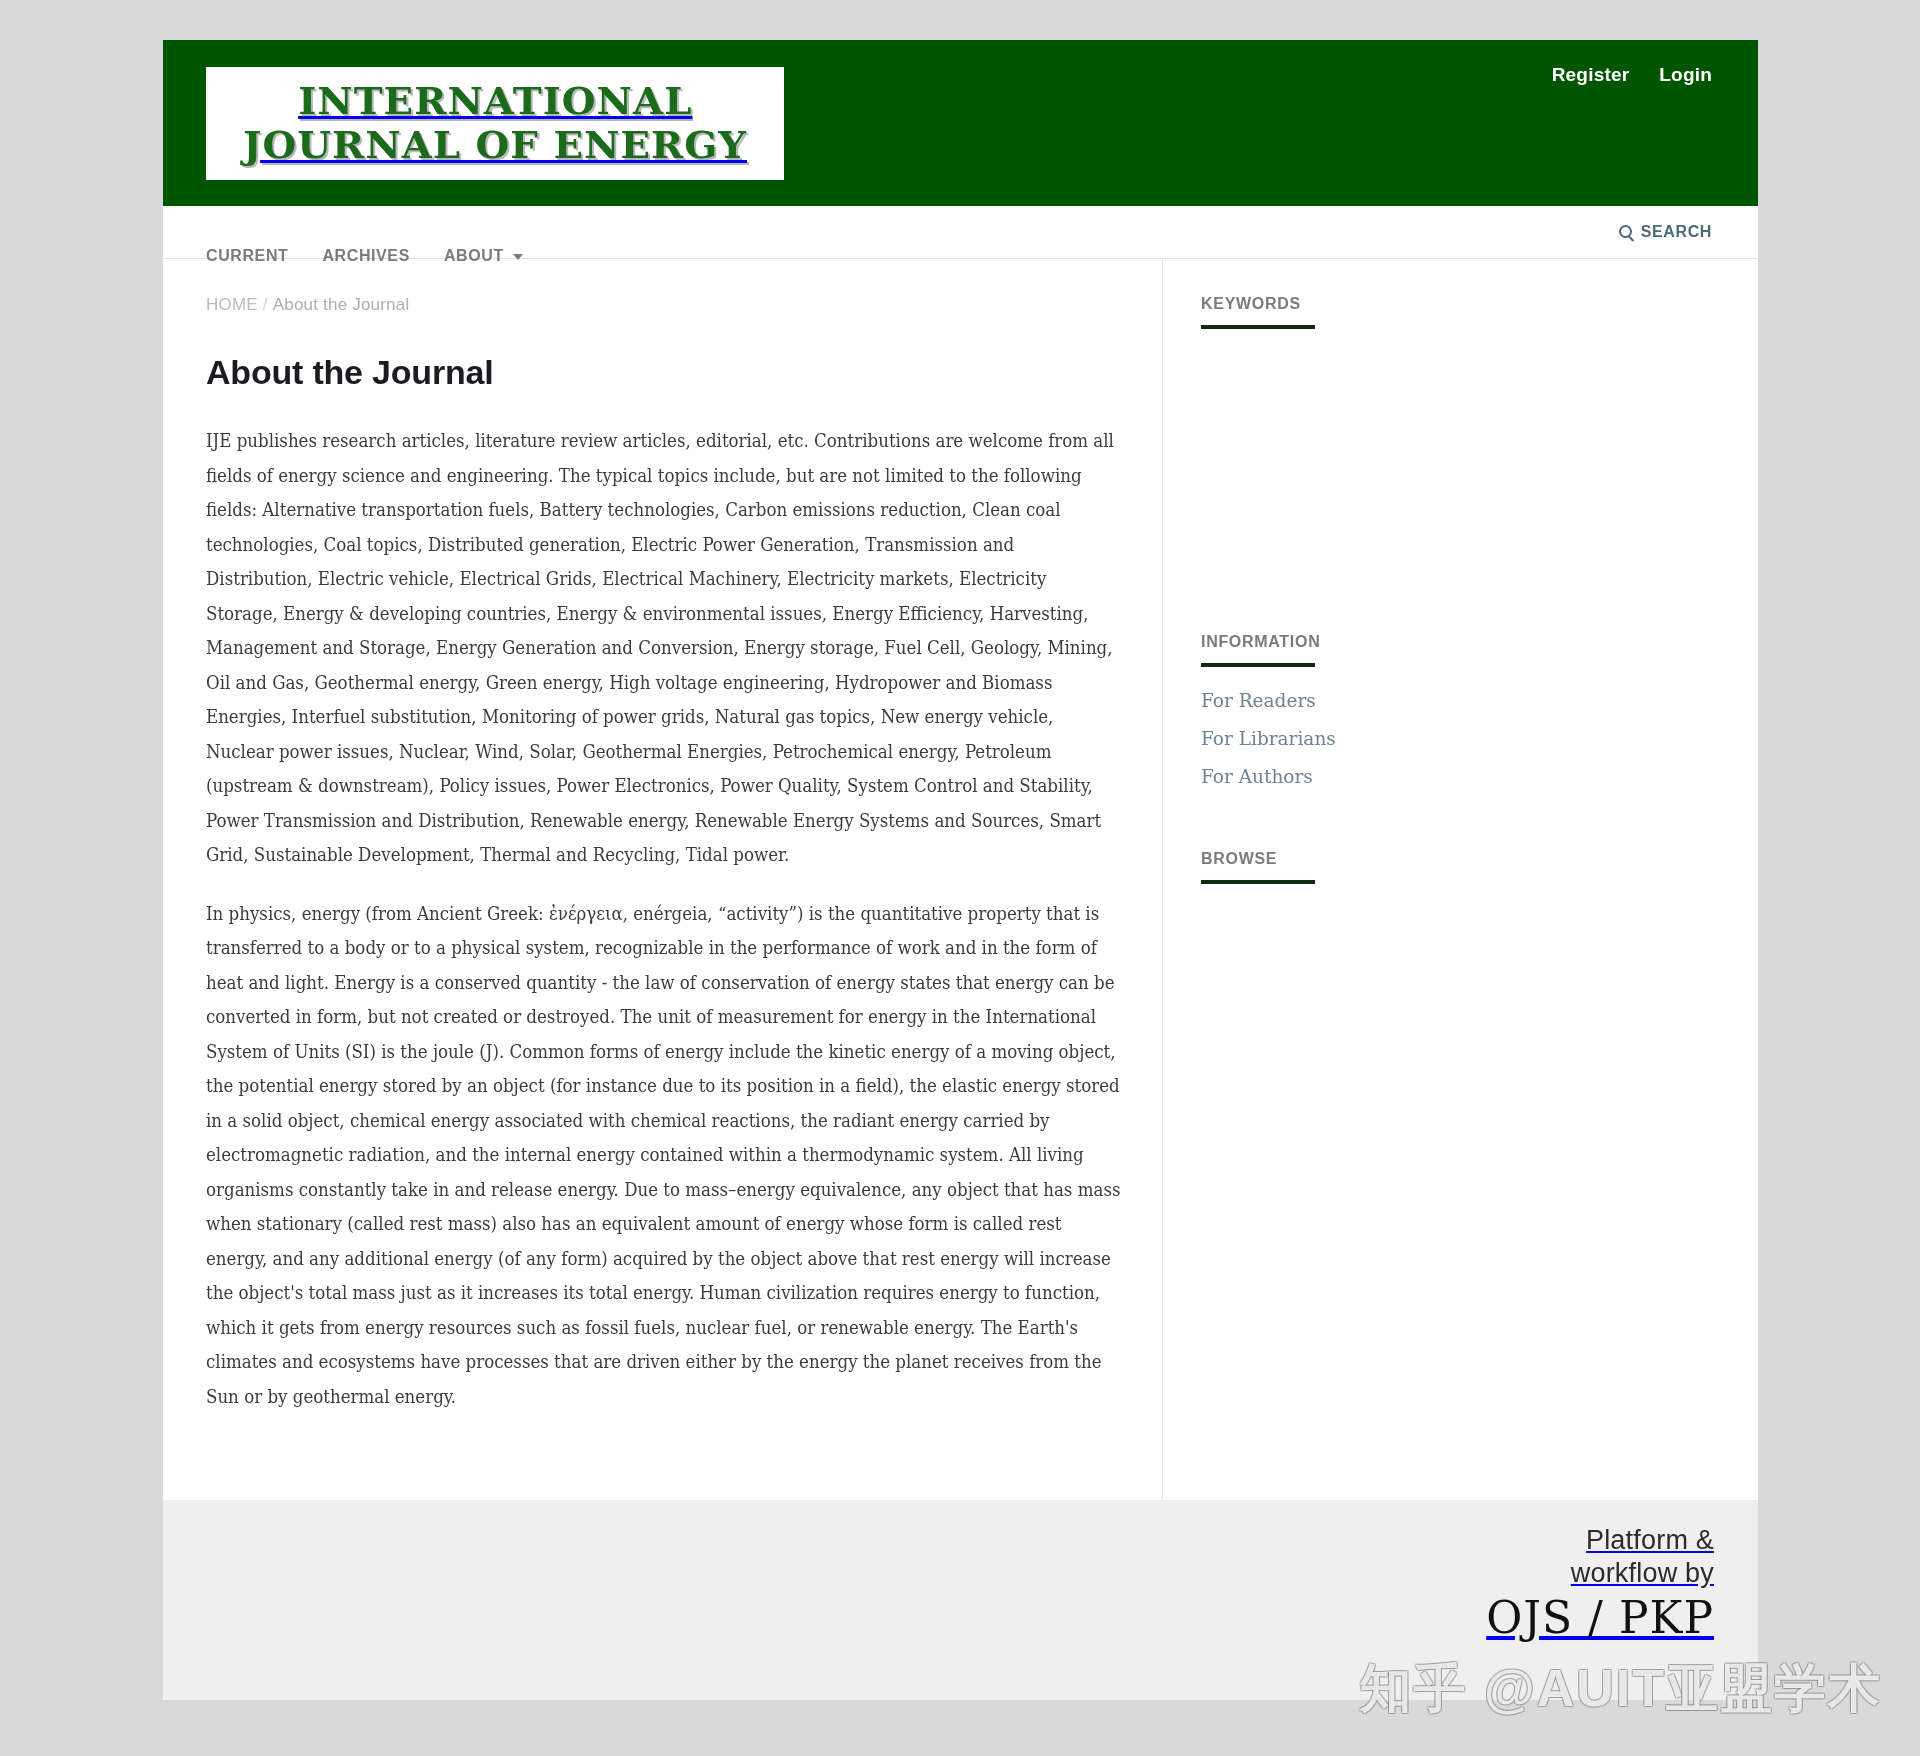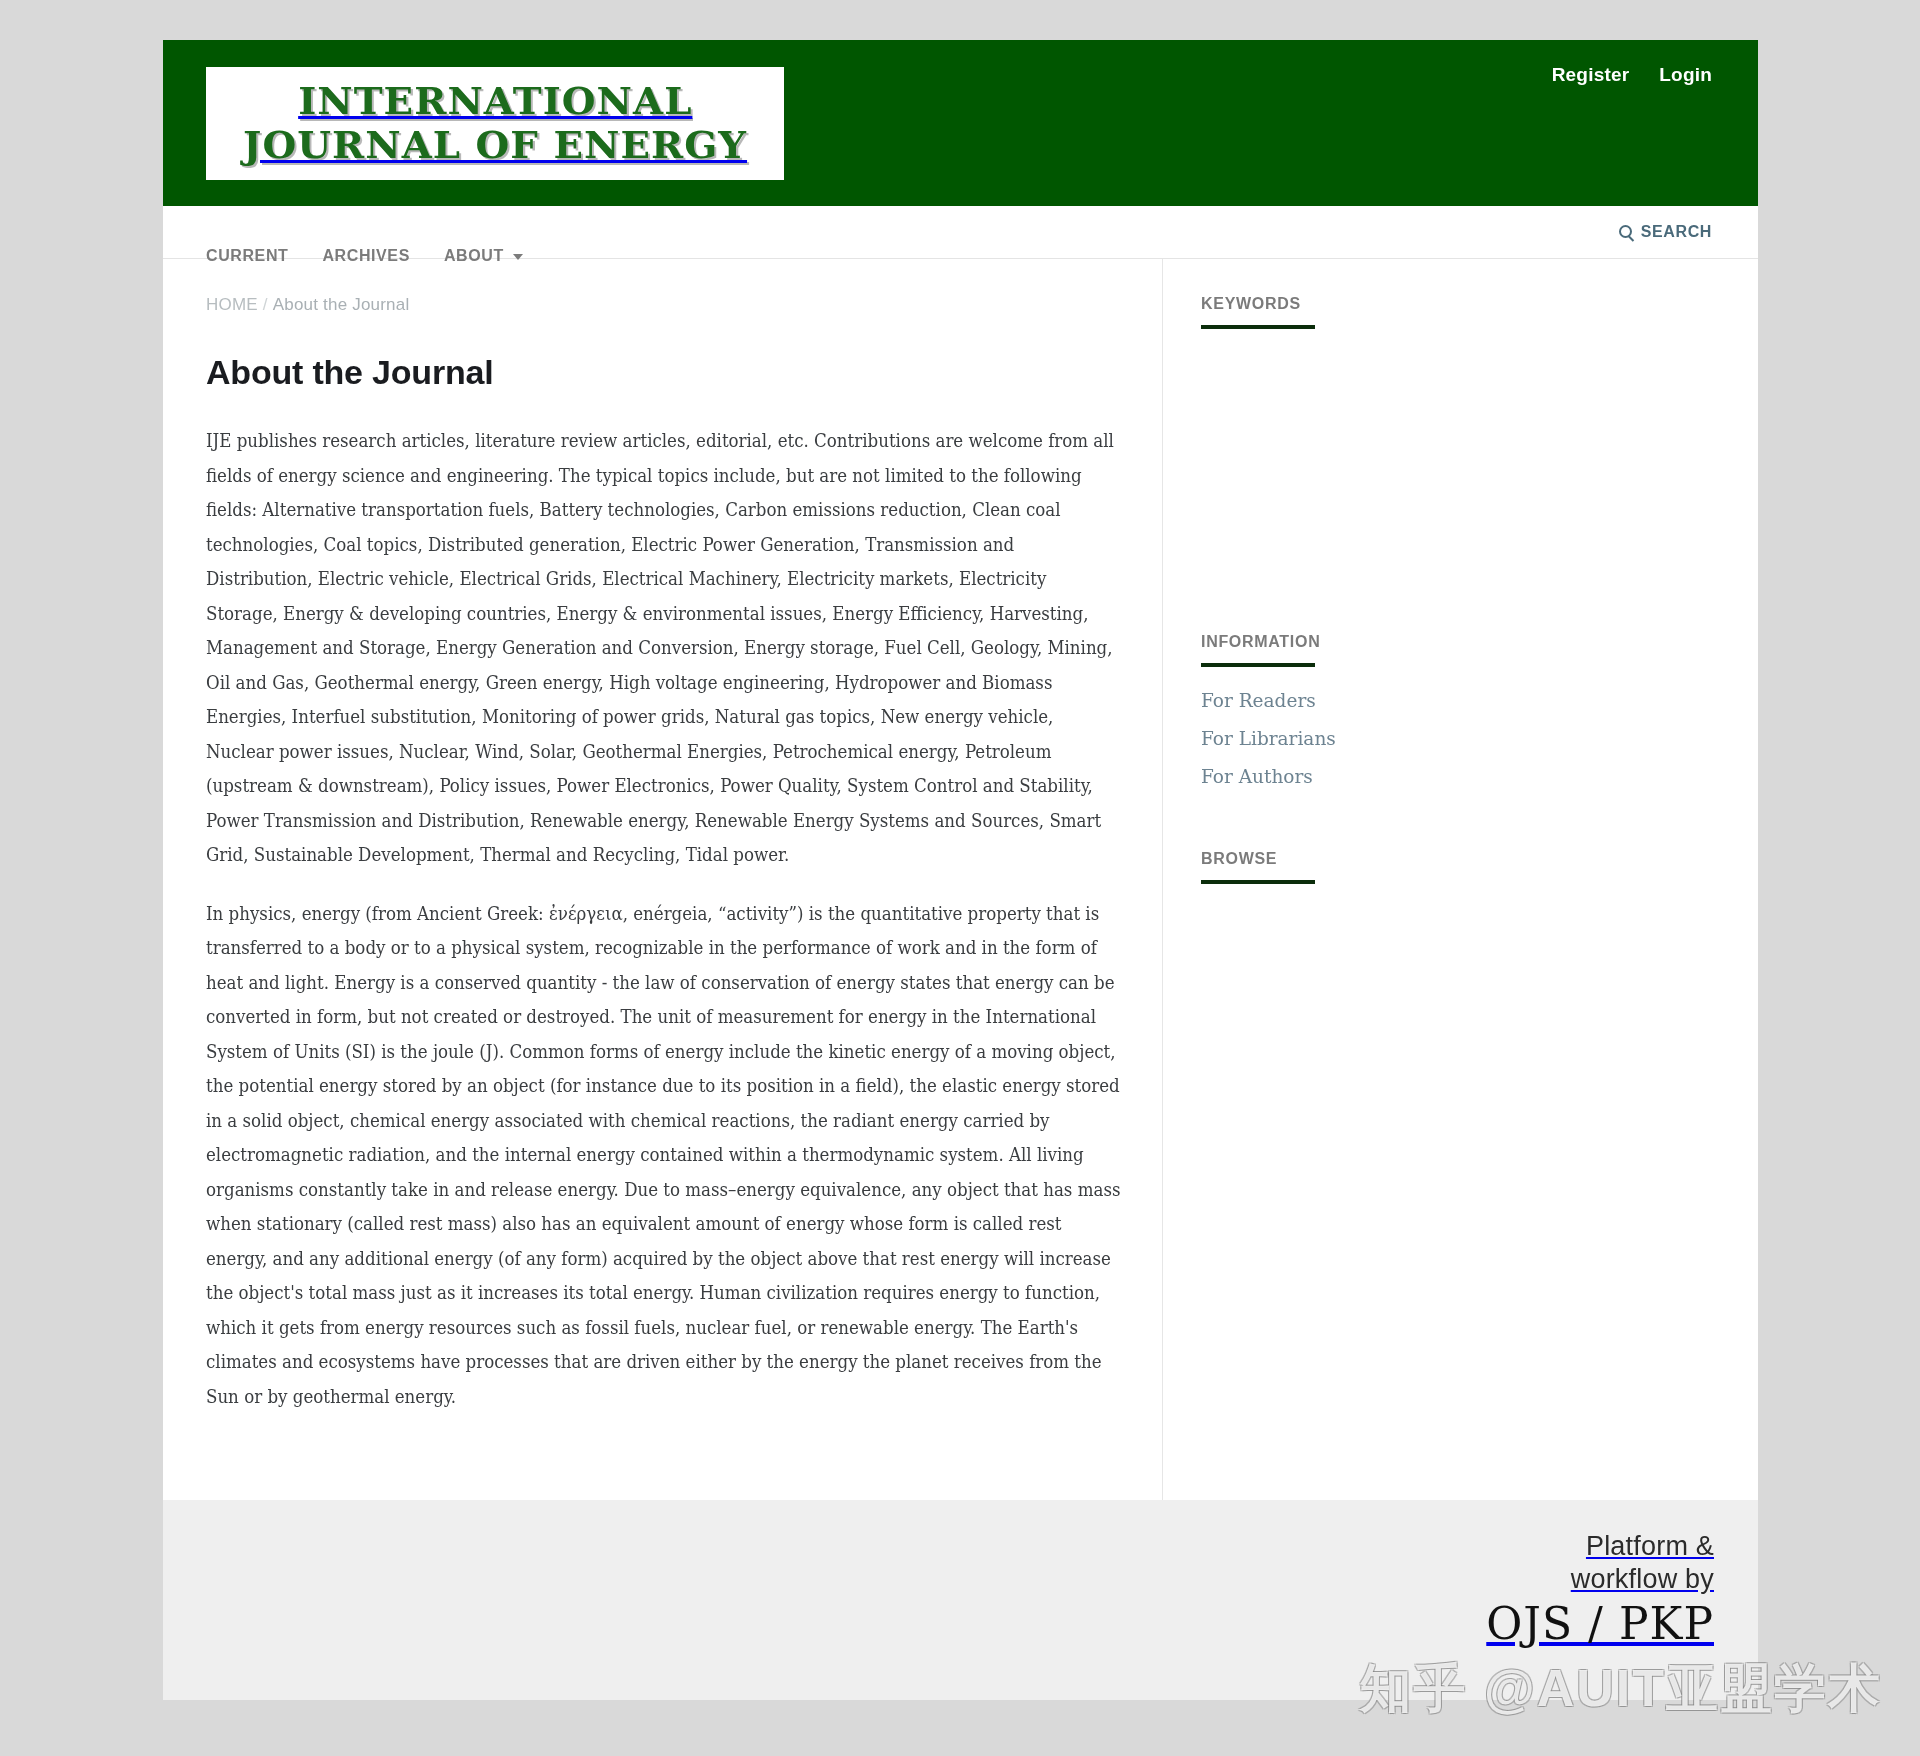--- a/index.html
+++ b/index.html
@@ -209,21 +209,21 @@
 
   
   .footer {
     background: #efefef;
     height: 212px;
     position: relative;
   }
   .pkp-brand {
     position: absolute;
     right: 44px;
-    top: 30px;
+    top: 24px;
     text-align: right;
   }
   .pkp-line {
     font-size: 27px;
     color: #2b2b2b;
     line-height: 33px;
     font-weight: 300;
     letter-spacing: 0.2px;
   }
   .pkp-logo {

